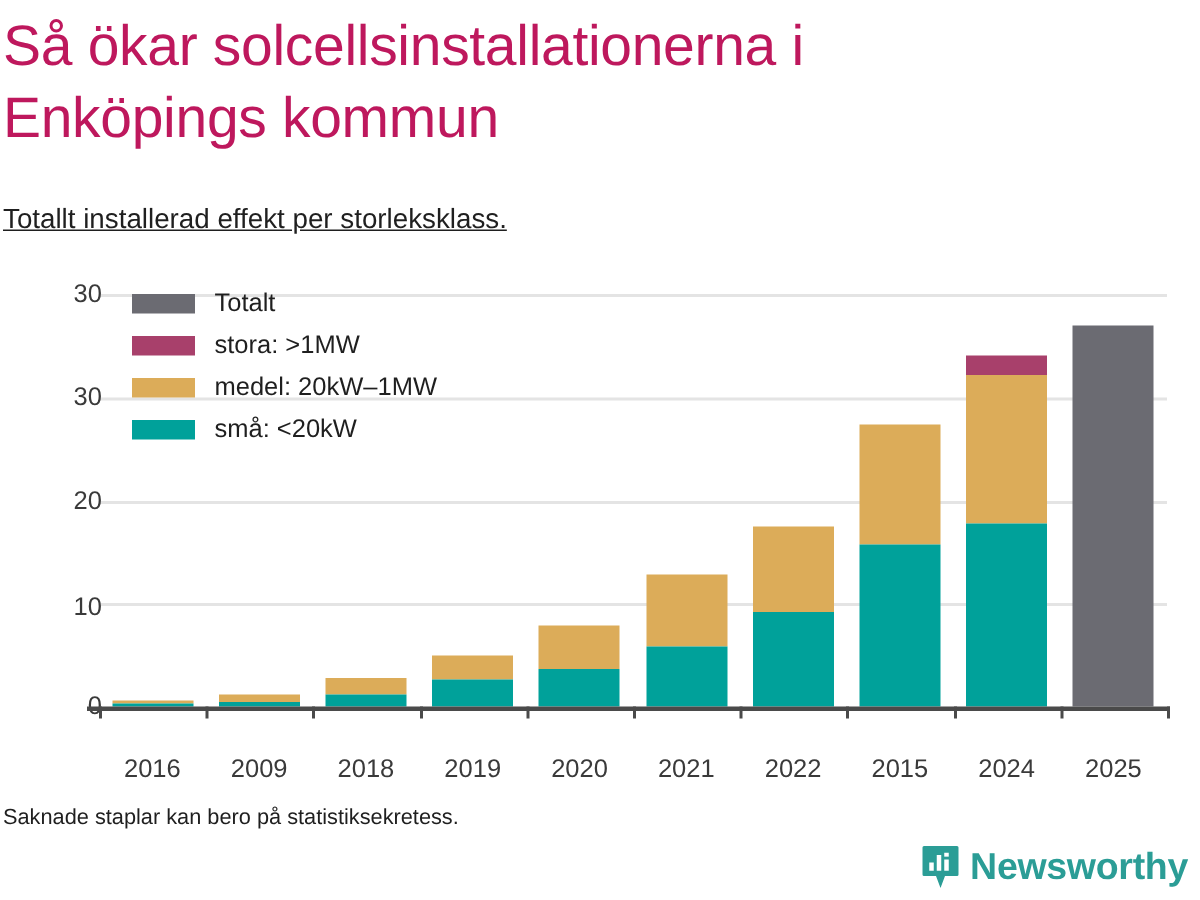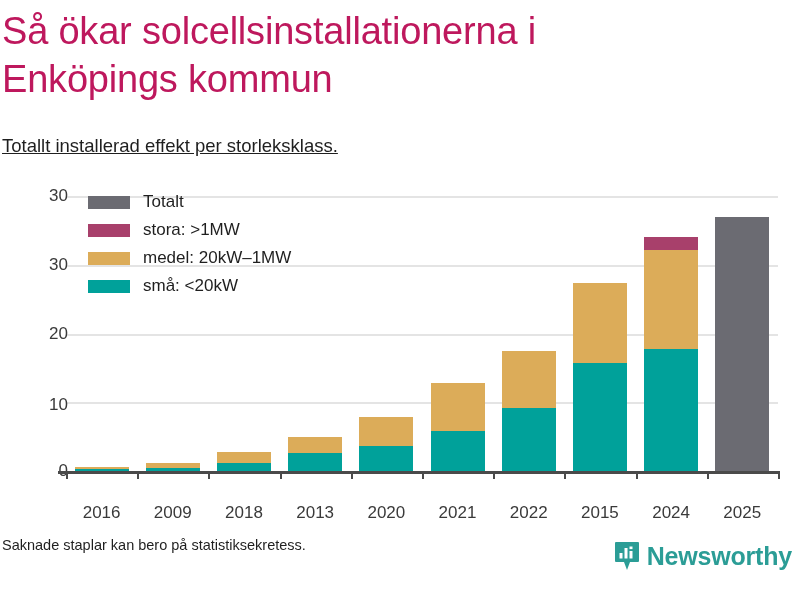--- a/index.html
+++ b/index.html
@@ -174,21 +174,21 @@
   .footnote {
     position: absolute;
     left: 2px;
     top: 537px;
     font-size: 14.5px;
     color: #1f1f1f;
   }
   .brand {
     position: absolute;
     right: 8px;
-    top: 541px;
+    top: 563px;
     display: flex;
     align-items: center;
     gap: 7px;
   }
   .brand-mark {
     width: 26px;
     height: 30px;
     flex: none;
   }
   .brand-name {
@@ -305,21 +305,21 @@
             </div>
           </div>
         </div>
       <div class="axis-baseline"></div>
     </div>
 
     <div class="xtick-row" id="xticks">
         <div class="xtick">2016</div>
         <div class="xtick">2009</div>
         <div class="xtick">2018</div>
-        <div class="xtick">2013</div>
+        <div class="xtick">2019</div>
         <div class="xtick">2020</div>
         <div class="xtick">2021</div>
         <div class="xtick">2022</div>
         <div class="xtick">2015</div>
         <div class="xtick">2024</div>
         <div class="xtick">2025</div>
       </div>
     <div id="tickmarks">
         <div class="tickmark" style="left: 66px;"></div>
         <div class="tickmark" style="left: 137.2px;"></div>

